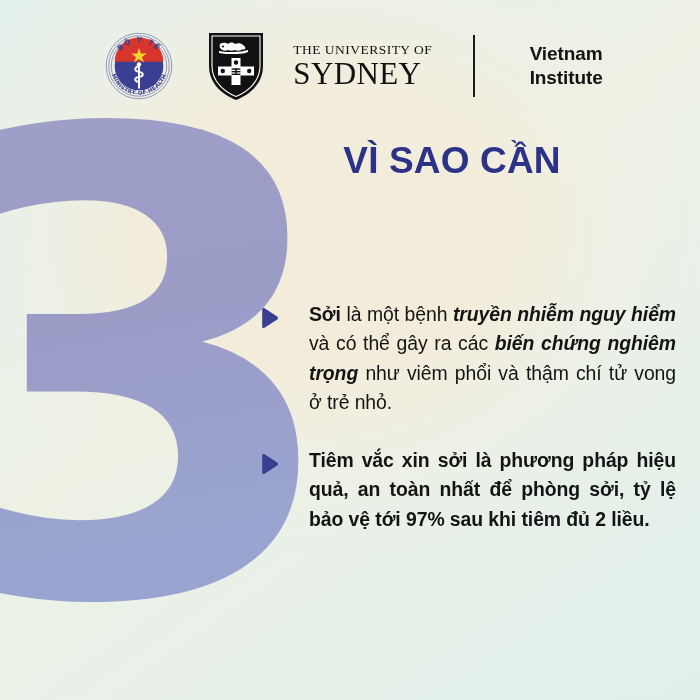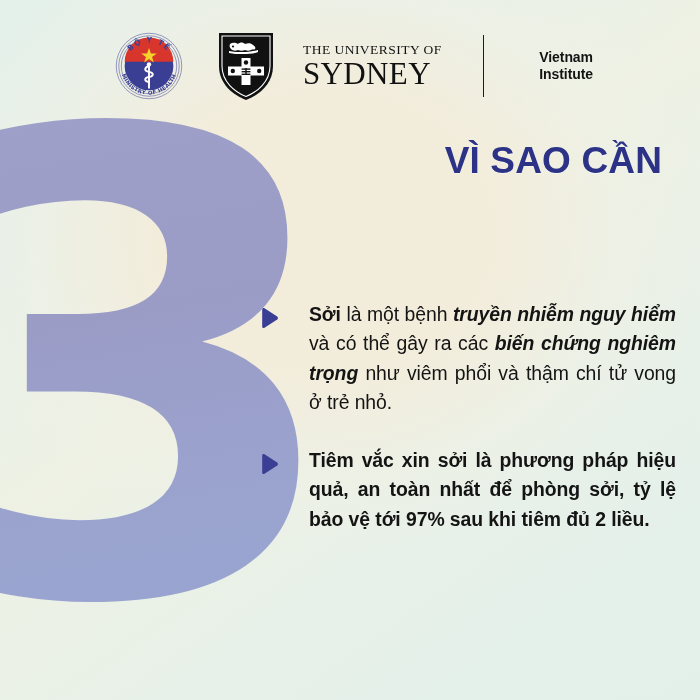--- a/index.html
+++ b/index.html
@@ -96,34 +96,34 @@
   .usyd-divider {
     width: 1.5px;
     height: 62px;
     background: #1c1c1c;
     margin: 0 16px 0 13px;
   }
 
   .vi-words {
     font-family: "Liberation Sans", sans-serif;
     font-weight: 700;
-    font-size: 14px;
+    font-size: 19px;
     line-height: 1.25;
     color: #131313;
     letter-spacing: -0.005em;
     margin-left: 11px;
   }
 
   
   .title {
     position: absolute;
     top: 138px;
     right: 38px;
     width: 420px;
-    text-align: right;
+    text-align: center;
     z-index: 4;
     font-weight: 700;
     font-size: 37px;
     line-height: 1.23;
     letter-spacing: 0.004em;
     color: #2c3387;
     text-shadow: 0 1px 0 rgba(255,255,255,0.45);
   }
   .title .t-line { display: block; white-space: nowrap; }
 

